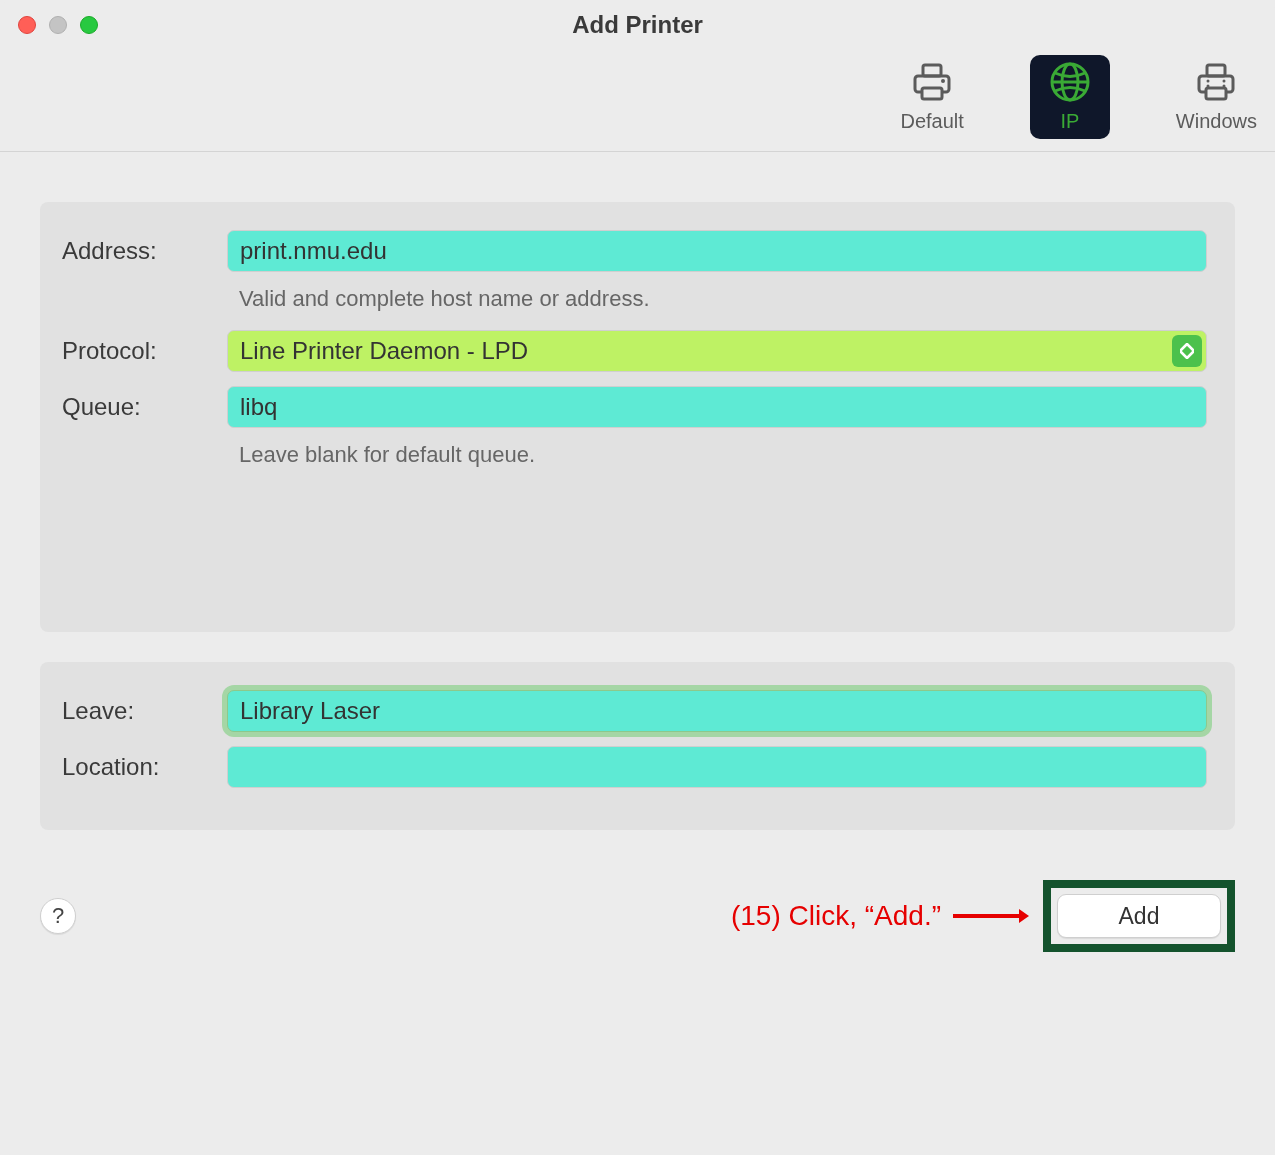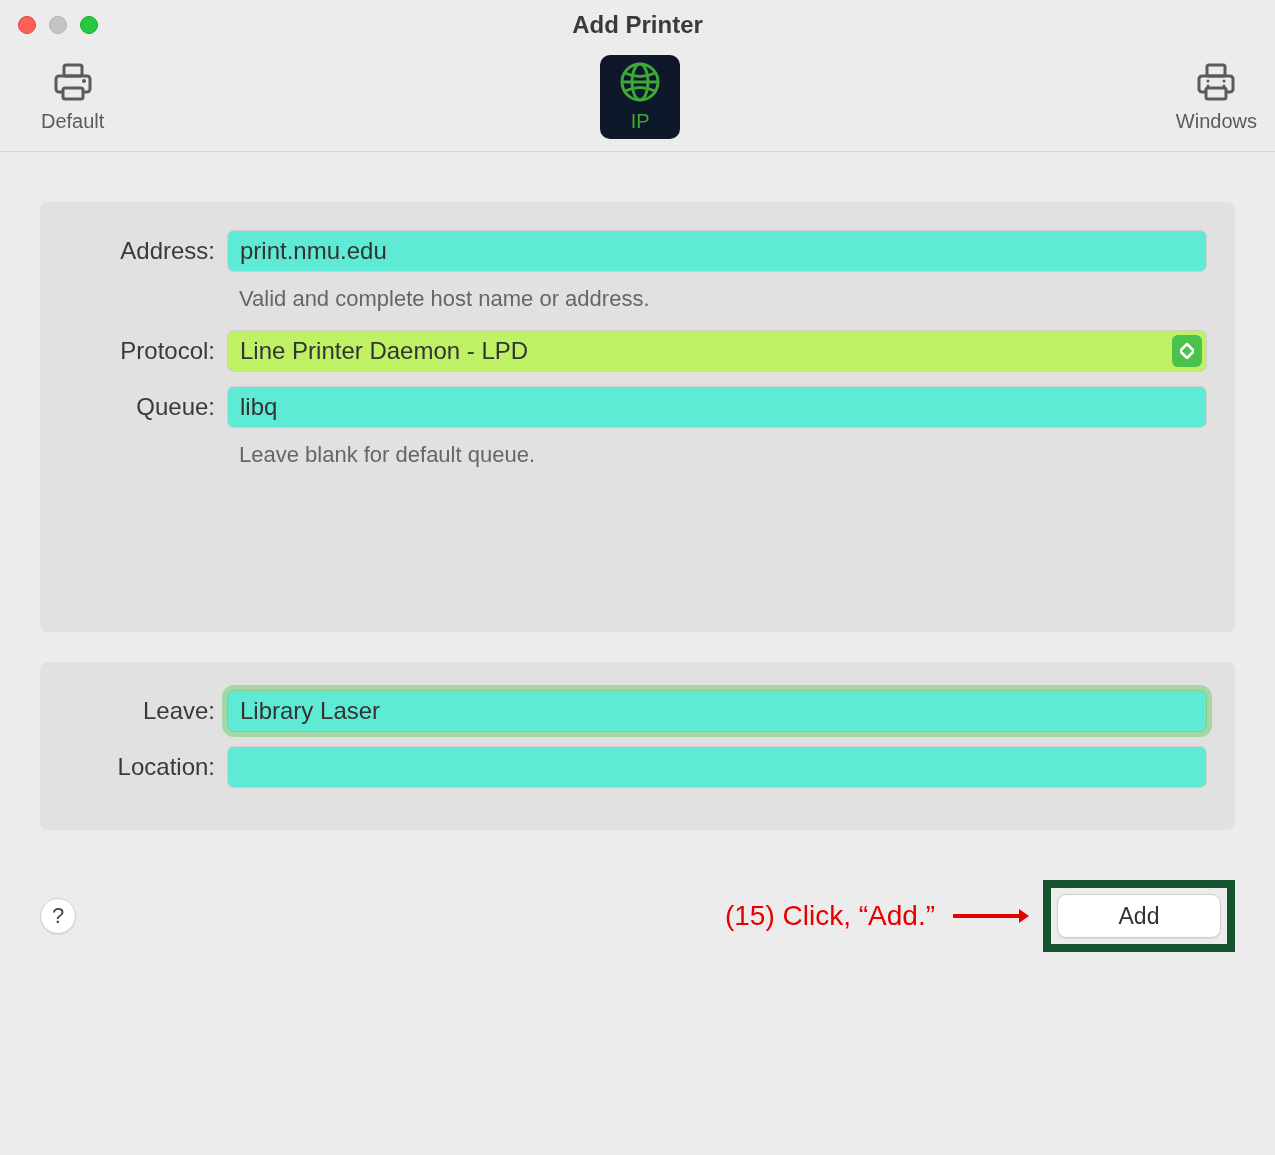--- a/index.html
+++ b/index.html
@@ -39,22 +39,22 @@
       position: absolute;
       left: 0; right: 0;
       text-align: center;
       font-size: 24px;
       font-weight: 700;
       color: #3a3a3a;
       pointer-events: none;
     }
     .toolbar {
       display: flex;
-      justify-content: space-between;
-      gap: 35px;
+      justify-content: flex-end;
+      gap: 48px;
       padding-top: 5px;
       padding-bottom: 12px;
       border-bottom: 1px solid #d4d4d4;
       padding-left: 23px;
     }
     .toolbar-item {
       display: flex;
       flex-direction: column;
       align-items: center;
       gap: 6px;
@@ -89,21 +89,21 @@
       min-height: 430px;
     }
     .row {
       display: flex;
       align-items: center;
       margin-bottom: 4px;
     }
     .row-gap { margin-bottom: 14px; }
     .row-label {
       width: 165px;
-      text-align: right;
+      text-align: left;
       font-size: 24px;
       color: #3a3a3a;
       padding-right: 12px;
     }
     .row-control {
       flex: 1;
     }
     .hint {
       font-size: 22px;
       color: #666;
@@ -171,21 +171,21 @@
       font-size: 22px;
       color: #444;
       box-shadow: 0 1px 1px rgba(0,0,0,0.08);
     }
     .spacer { flex: 1; }
     .annotation {
       color: #e60000;
       font-size: 28px;
       display: flex;
       align-items: center;
-      gap: 16px;
+      gap: 10px;
       margin-right: 12px;
     }
     .arrow svg { display: block; }
     .add-wrap {
       border: 8px solid #14532d;
       padding: 6px;
     }
     .add-btn {
       width: 164px;
       height: 44px;

